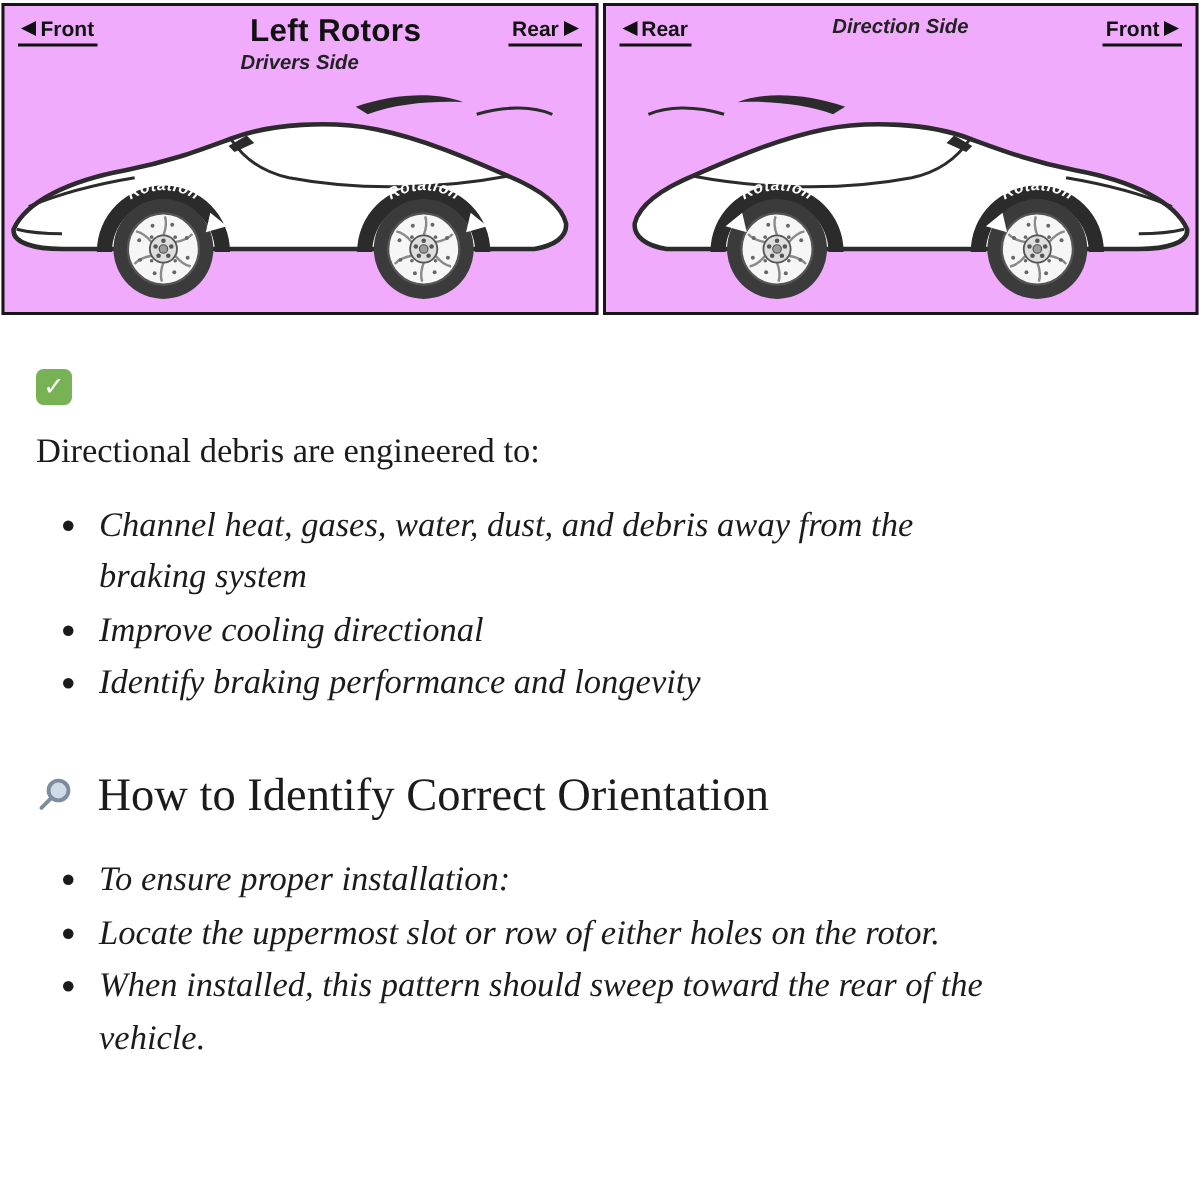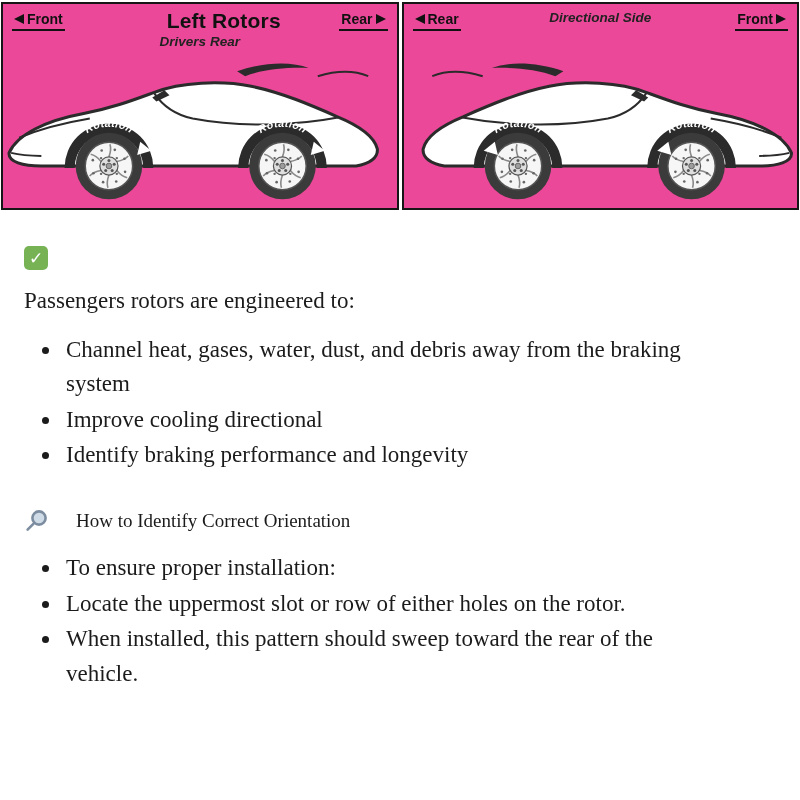--- a/index.html
+++ b/index.html
@@ -1,44 +1,44 @@
 <!DOCTYPE html>
 <html><head>
 <meta charset="utf-8">
 <style>
   html,body{margin:0;padding:0;background:#fff;}
   .page{width:800px;min-height:800px;background:#fff;color:#151515;
         font-family:"Liberation Serif", serif;}
 
   
   .diagram{display:flex;gap:3px;padding:2px 1px;}
-  .panel{flex:1;border:2.5px solid #161616;background:#ec4899;}
+  .panel{flex:1;border:2.5px solid #161616;background:#f0abfc;}
   .panel-header{position:relative;height:46px;padding-top:5px;}
   .panel-titles{text-align:center;}
   .panel-title{font:700 21px "Liberation Sans",sans-serif;color:#111;letter-spacing:.2px;padding-left:48px;}
   .panel-subtitle{font:italic 700 13.5px "Liberation Sans",sans-serif;color:#222;margin-top:1px;}
   .corner{position:absolute;top:7px;display:flex;align-items:center;gap:3px;
           border-bottom:2.5px solid #111;padding:0 2px 2px;
           font:700 14px "Liberation Sans",sans-serif;color:#111;}
   .corner-l{left:9px;} .corner-r{right:9px;}
   .arr{width:0;height:0;border-top:5px solid transparent;border-bottom:5px solid transparent;}
   .arr-left{border-right:10px solid #111;}
   .arr-right{border-left:10px solid #111;}
   .car-svg{display:block;width:100%;height:auto;}
   .rot-label{font:italic 700 10.5px "Liberation Sans",sans-serif;fill:#fff;letter-spacing:.4px;}
 
   
   .article{padding:8px 116px 26px 24px;font-size:23px;line-height:1.5;color:#1b1b1b;}
   .article p{margin:14px 0;}
   .h-why{display:flex;align-items:center;gap:10px;margin:26px 0 12px;
          font-size:23px;font-weight:700;color:#111;}
-  .h-identify{display:flex;align-items:center;gap:26px;margin:34px 0 16px;
-         font-size:19px;font-weight:400;color:#1b1b1b;}
+  .h-identify{display:flex;align-items:center;gap:15px;margin:34px 0 16px;
+         font-size:31px;font-weight:400;color:#1b1b1b;}
   .article ul{margin:10px 0;padding-left:38px;}
-  .article li{padding-left:4px;margin:1px 0;}
+  .article li{padding-left:4px;margin:1px 0;font-style:italic;}
   .check-icon{flex:0 0 auto;width:24px;height:24px;border-radius:5px;background:#77B255;
         color:#fff;display:inline-flex;align-items:center;justify-content:center;
         font:700 17px "DejaVu Sans",sans-serif;}
   .mag-icon{flex:0 0 auto;display:inline-block;}
 </style>
 </head>
 <body>
 
 <svg width="0" height="0" style="position:absolute" aria-hidden="true">
   <defs>
@@ -99,21 +99,21 @@
   <div class="diagram">
 
     <section class="panel">
       <div class="panel-header">
         <div class="corner corner-l">
           <span class="arr arr-left"></span>
           <span>Front</span>
         </div>
         <div class="panel-titles">
           <div class="panel-title">Left Rotors</div>
-          <div class="panel-subtitle">Drivers Rear</div>
+          <div class="panel-subtitle">Drivers Side</div>
         </div>
         <div class="corner corner-r">
           <span>Rear</span>
           <span class="arr arr-right"></span>
         </div>
       </div>
       <svg class="car-svg" viewBox="0 0 390 152">
         <use href="#car-art" xlink:href="#car-art"></use>
         <path id="rotA1" d="M 68.4 96.7 A 39 39 0 0 1 141.6 96.7" fill="none"></path>
         <path id="rotA2" d="M 240.4 96.7 A 39 39 0 0 1 313.6 96.7" fill="none"></path>
@@ -124,21 +124,21 @@
       </svg>
     </section>
 
     <section class="panel">
       <div class="panel-header">
         <div class="corner corner-l">
           <span class="arr arr-left"></span>
           <span>Rear</span>
         </div>
         <div class="panel-titles">
-          <div class="panel-subtitle">Directional Side</div>
+          <div class="panel-subtitle">Direction Side</div>
         </div>
         <div class="corner corner-r">
           <span>Front</span>
           <span class="arr arr-right"></span>
         </div>
       </div>
       <svg class="car-svg" viewBox="0 0 390 152">
         <use href="#car-art" xlink:href="#car-art" transform="translate(390,0) scale(-1,1)"></use>
         <path id="rotB1" d="M 76.4 96.7 A 39 39 0 0 1 149.6 96.7" fill="none"></path>
         <path id="rotB2" d="M 248.4 96.7 A 39 39 0 0 1 321.6 96.7" fill="none"></path>
@@ -150,21 +150,21 @@
     </section>
   </div>
 
   <div class="article">
 
 
     <div class="h-why">
       <span class="check-icon">✓</span>
     </div>
 
-    <p>Passengers rotors are engineered to:</p>
+    <p>Directional debris are engineered to:</p>
 
     <ul>
       <li>Channel heat, gases, water, dust, and debris away from the braking system</li>
       <li>Improve cooling directional</li>
       <li>Identify braking performance and longevity</li>
     </ul>
 
     <div class="h-identify">
       <svg class="mag-icon" width="26" height="26" viewBox="0 0 26 26">
         <g fill="none" stroke-width="2.6" stroke-linecap="round" stroke="#7D8DA0">

